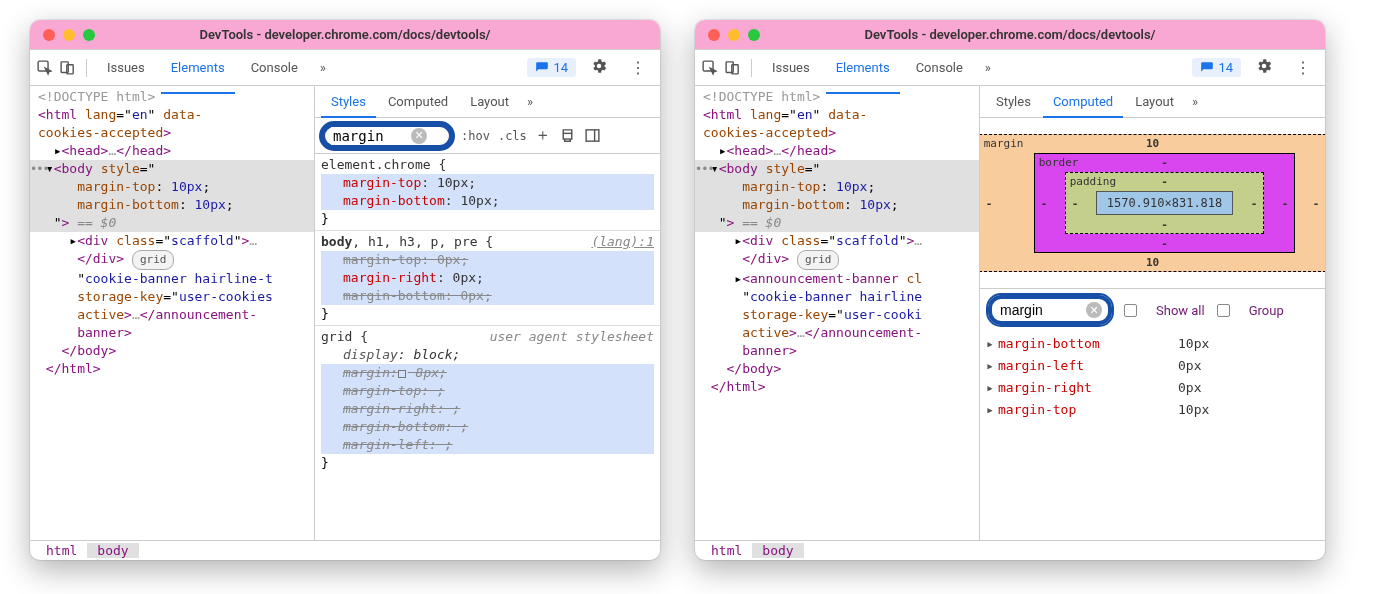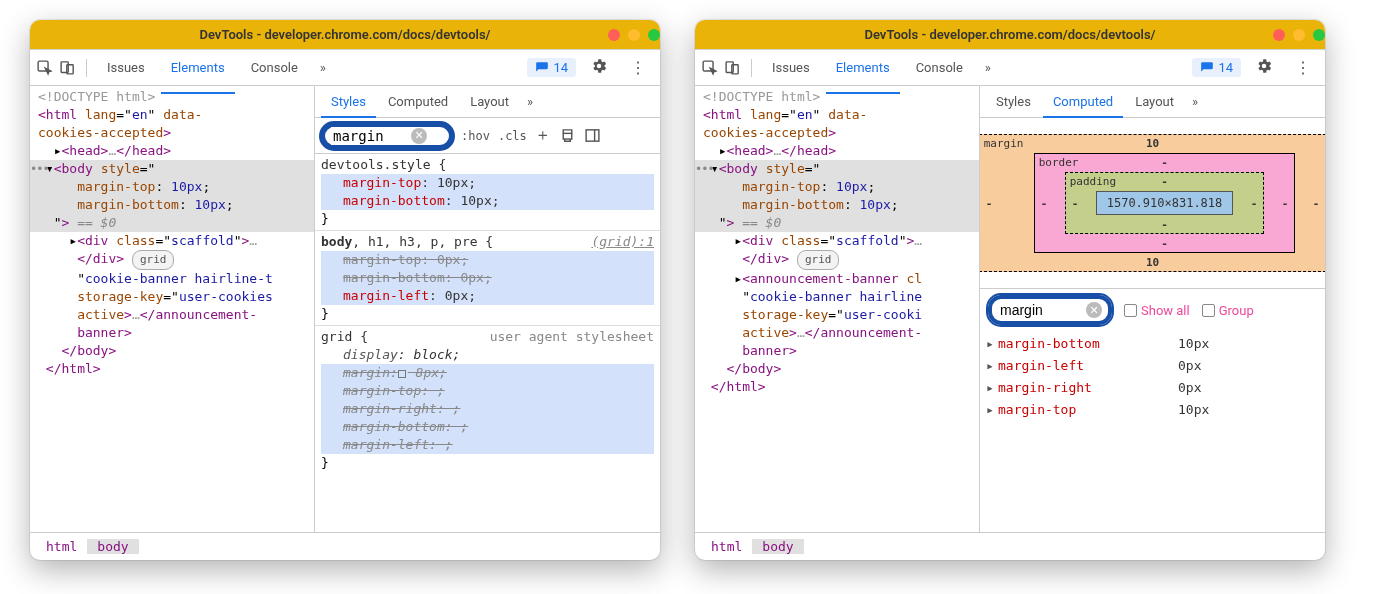--- a/index.html
+++ b/index.html
@@ -1,21 +1,21 @@
 <!DOCTYPE html>
 <html><head>
 <meta charset="utf-8">
 <style>
   * { box-sizing: border-box; }
   body { margin:0; background:#fff; font-family: -apple-system,BlinkMacSystemFont,"Segoe UI",Roboto,sans-serif; font-size:13px; }
   .stage { width:1400px; height:594px; position:relative; }
   .window { position:absolute; width:630px; height:540px; top:20px; background:#fff; border-radius:10px; box-shadow:0 10px 30px rgba(0,0,0,0.3),0 0 0 1px rgba(0,0,0,0.08); overflow:hidden; display:flex; flex-direction:column;}
   .win-left { left:30px; }
   .win-right { left:695px; }
-  .titlebar { height:30px; background:#eab308; border-bottom:1px solid #d0d0d0; display:flex; align-items:center; position:relative;justify-content:flex-end; }
+  .titlebar { height:30px; background:#f9a8d4; border-bottom:1px solid #d0d0d0; display:flex; align-items:center; position:relative; }
   .traffic { display:flex; gap:8px; padding-left:13px; }
   .tl-btn { width:12px; height:12px; border-radius:50%; }
   .tl-close{background:#ff5f57;} .tl-min{background:#febc2e;} .tl-max{background:#28c840;}
   .titletext { position:absolute; left:0; right:0; text-align:center; font-size:13px; color:#333; font-weight:600; pointer-events:none;}
   .toolbar { height:36px; border-bottom:1px solid #ccc; display:flex; align-items:center; padding:0 6px; gap:6px;}
   .icon { width:17px; height:17px; display:inline-flex; align-items:center; justify-content:center; color:#555; }
   .icon svg { width:100%; height:100%; }
   .sep { width:1px; height:18px; background:#ccc; margin:0 4px;}
   .tab { padding:0 10px; height:52px; display:flex; align-items:center; font-size:13px; color:#555; cursor:pointer;}
   .tab.active { color:#1a73e8; border-bottom:2px solid #1a73e8; margin-bottom:-1px;}
@@ -40,40 +40,40 @@
   .clear-ic{width:16px;height:16px;border-radius:50%;background:#bbb;color:#fff;font-size:11px;display:flex;align-items:center;justify-content:center;}
   .mono{font-family:Menlo,Consolas,monospace;}
   .styles-body{flex:1;overflow:auto;font-family:Menlo,Consolas,monospace;font-size:13px;line-height:18px;}
   .rule{border-bottom:1px solid #ddd;padding:2px 6px;}
   .selector{color:#333;}
   .prop{padding-left:22px;color:#333;}
   .propname{color:#c80000;}
   .strike{text-decoration:line-through;color:#888;}
   .strike .propname{color:#888;}
   .meta{float:right;color:#888;font-style:italic;text-decoration:underline;}
-  .uasheet{float:right;color:#888;}
+  .uasheet{float:right;color:#888;font-style:italic;}
   .sw{display:inline-block;width:8px;height:8px;border:1px solid #777;margin-right:2px;vertical-align:middle;}
-  .breadcrumb{height:28px;border-top:1px solid #ccc;display:flex;align-items:center;font-family:Menlo,Consolas,monospace;font-size:13px;color:#881280;padding-left:6px;}
+  .breadcrumb{height:20px;border-top:1px solid #ccc;display:flex;align-items:center;font-family:Menlo,Consolas,monospace;font-size:13px;color:#881280;padding-left:6px;}
   .breadcrumb span{padding:0 10px;cursor:pointer;}
   .breadcrumb span:nth-child(2){background:#e0e0e0;}
   .boxmodel{padding:16px;display:flex;justify-content:center;}
   .bm-margin{border:1px dashed #000;background:#f9cc9d;padding:18px 30px;position:relative;font-family:Menlo,monospace;font-size:11px;}
-  .bm-border{border:1px solid #000;background:#f9a8d4;padding:18px 30px;position:relative;margin-left:24px;}
+  .bm-border{border:1px solid #000;background:#d946ef;padding:18px 30px;position:relative;margin-left:24px;}
   .bm-padding{border:1px dashed #000;background:#c4cf8b;padding:18px 30px;position:relative;}
   .bm-content{border:1px solid #555;background:#a0c6e8;padding:4px 10px;color:#333;font-size:12px;white-space:nowrap;}
   .bm-label{position:absolute;top:2px;left:4px;color:#333;}
   .bm-num{position:absolute;color:#333;font-size:11px;font-weight:bold;}
   .bm-t{top:2px;left:50%;transform:translateX(-50%);}
   .bm-b{bottom:2px;left:50%;transform:translateX(-50%);}
   .bm-l{left:6px;top:50%;transform:translateY(-50%);}
   .bm-r{right:6px;top:50%;transform:translateY(-50%);}
   .computed-filter{border-top:1px solid #ccc;padding:6px 8px;display:flex;align-items:center;gap:12px;position:relative;}
   .cf-box{border:4px solid #174ea6;border-radius:13px;padding:2px 6px;display:flex;align-items:center;box-shadow:0 0 0 2px #174ea6;}
   .cf-box input{border:none;outline:none;width:88px;font-size:14px;}
-  .cb-wrap{display:flex;align-items:center;gap:4px;font-size:13px;color:#ec4899;}
+  .cb-wrap{display:flex;align-items:center;gap:19px;font-size:13px;color:#701a75;}
   .cb{width:13px;height:13px;border:1px solid #888;border-radius:2px;}
   .computed-list{font-family:Menlo,Consolas,monospace;font-size:13px;line-height:22px;padding:2px 0;}
   .computed-list .row{display:flex;padding-left:6px;}
   .computed-list .tri{width:12px;color:#555;}
   .computed-list .pn{color:#c80000;width:180px;}
   .computed-list .pv{color:#333;}
   .hl{background:rgba(132,170,240,0.35);}
 </style>
 </head>
 <body>
@@ -166,30 +166,30 @@
             </span>
         <span class="icon">
               <svg viewBox="0 0 24 24" fill="none" stroke="currentColor" stroke-width="2">
                 <rect x="3" y="4" width="18" height="16"></rect>
                 <line x1="15" y1="4" x2="15" y2="20"></line>
               </svg>
             </span>
       </div>
       <div class="styles-body">
         <div class="rule">
-          <div class="selector"><span>devtools.style {</span></div>
+          <div class="selector"><span>element.chrome {</span></div>
           <div class="prop hl"><span class="propname">margin-top</span>: 10px;</div>
           <div class="prop hl"><span class="propname">margin-bottom</span>: 10px;</div>
           <div>}</div>
         </div>
         <div class="rule">
-          <div><span class="selector"><b>body</b>, h1, h3, p, pre {</span><span class="meta">(grid):1</span></div>
+          <div><span class="selector"><b>body</b>, h1, h3, p, pre {</span><span class="meta">(lang):1</span></div>
           <div class="prop strike hl"><span class="propname">margin-top</span>: 0px;</div>
+          <div class="prop hl"><span class="propname">margin-right</span>: 0px;</div>
           <div class="prop strike hl"><span class="propname">margin-bottom</span>: 0px;</div>
-          <div class="prop hl"><span class="propname">margin-left</span>: 0px;</div>
           <div>}</div>
         </div>
         <div class="rule" style="border-bottom:none;">
           <div><span class="selector">grid {</span><span class="uasheet">user agent stylesheet</span></div>
           <div class="prop"><i><span class="propname" style="color:#555;">display</span>: block;</i></div>
           <div class="prop strike hl"><i><span class="propname">margin</span>:<span class="sw"></span> 8px;</i></div>
           <div class="prop strike hl"><i><span class="propname">margin-top</span>: ;</i></div>
           <div class="prop strike hl"><i><span class="propname">margin-right</span>: ;</i></div>
           <div class="prop strike hl"><i><span class="propname">margin-bottom</span>: ;</i></div>
           <div class="prop strike hl"><i><span class="propname">margin-left</span>: ;</i></div>

